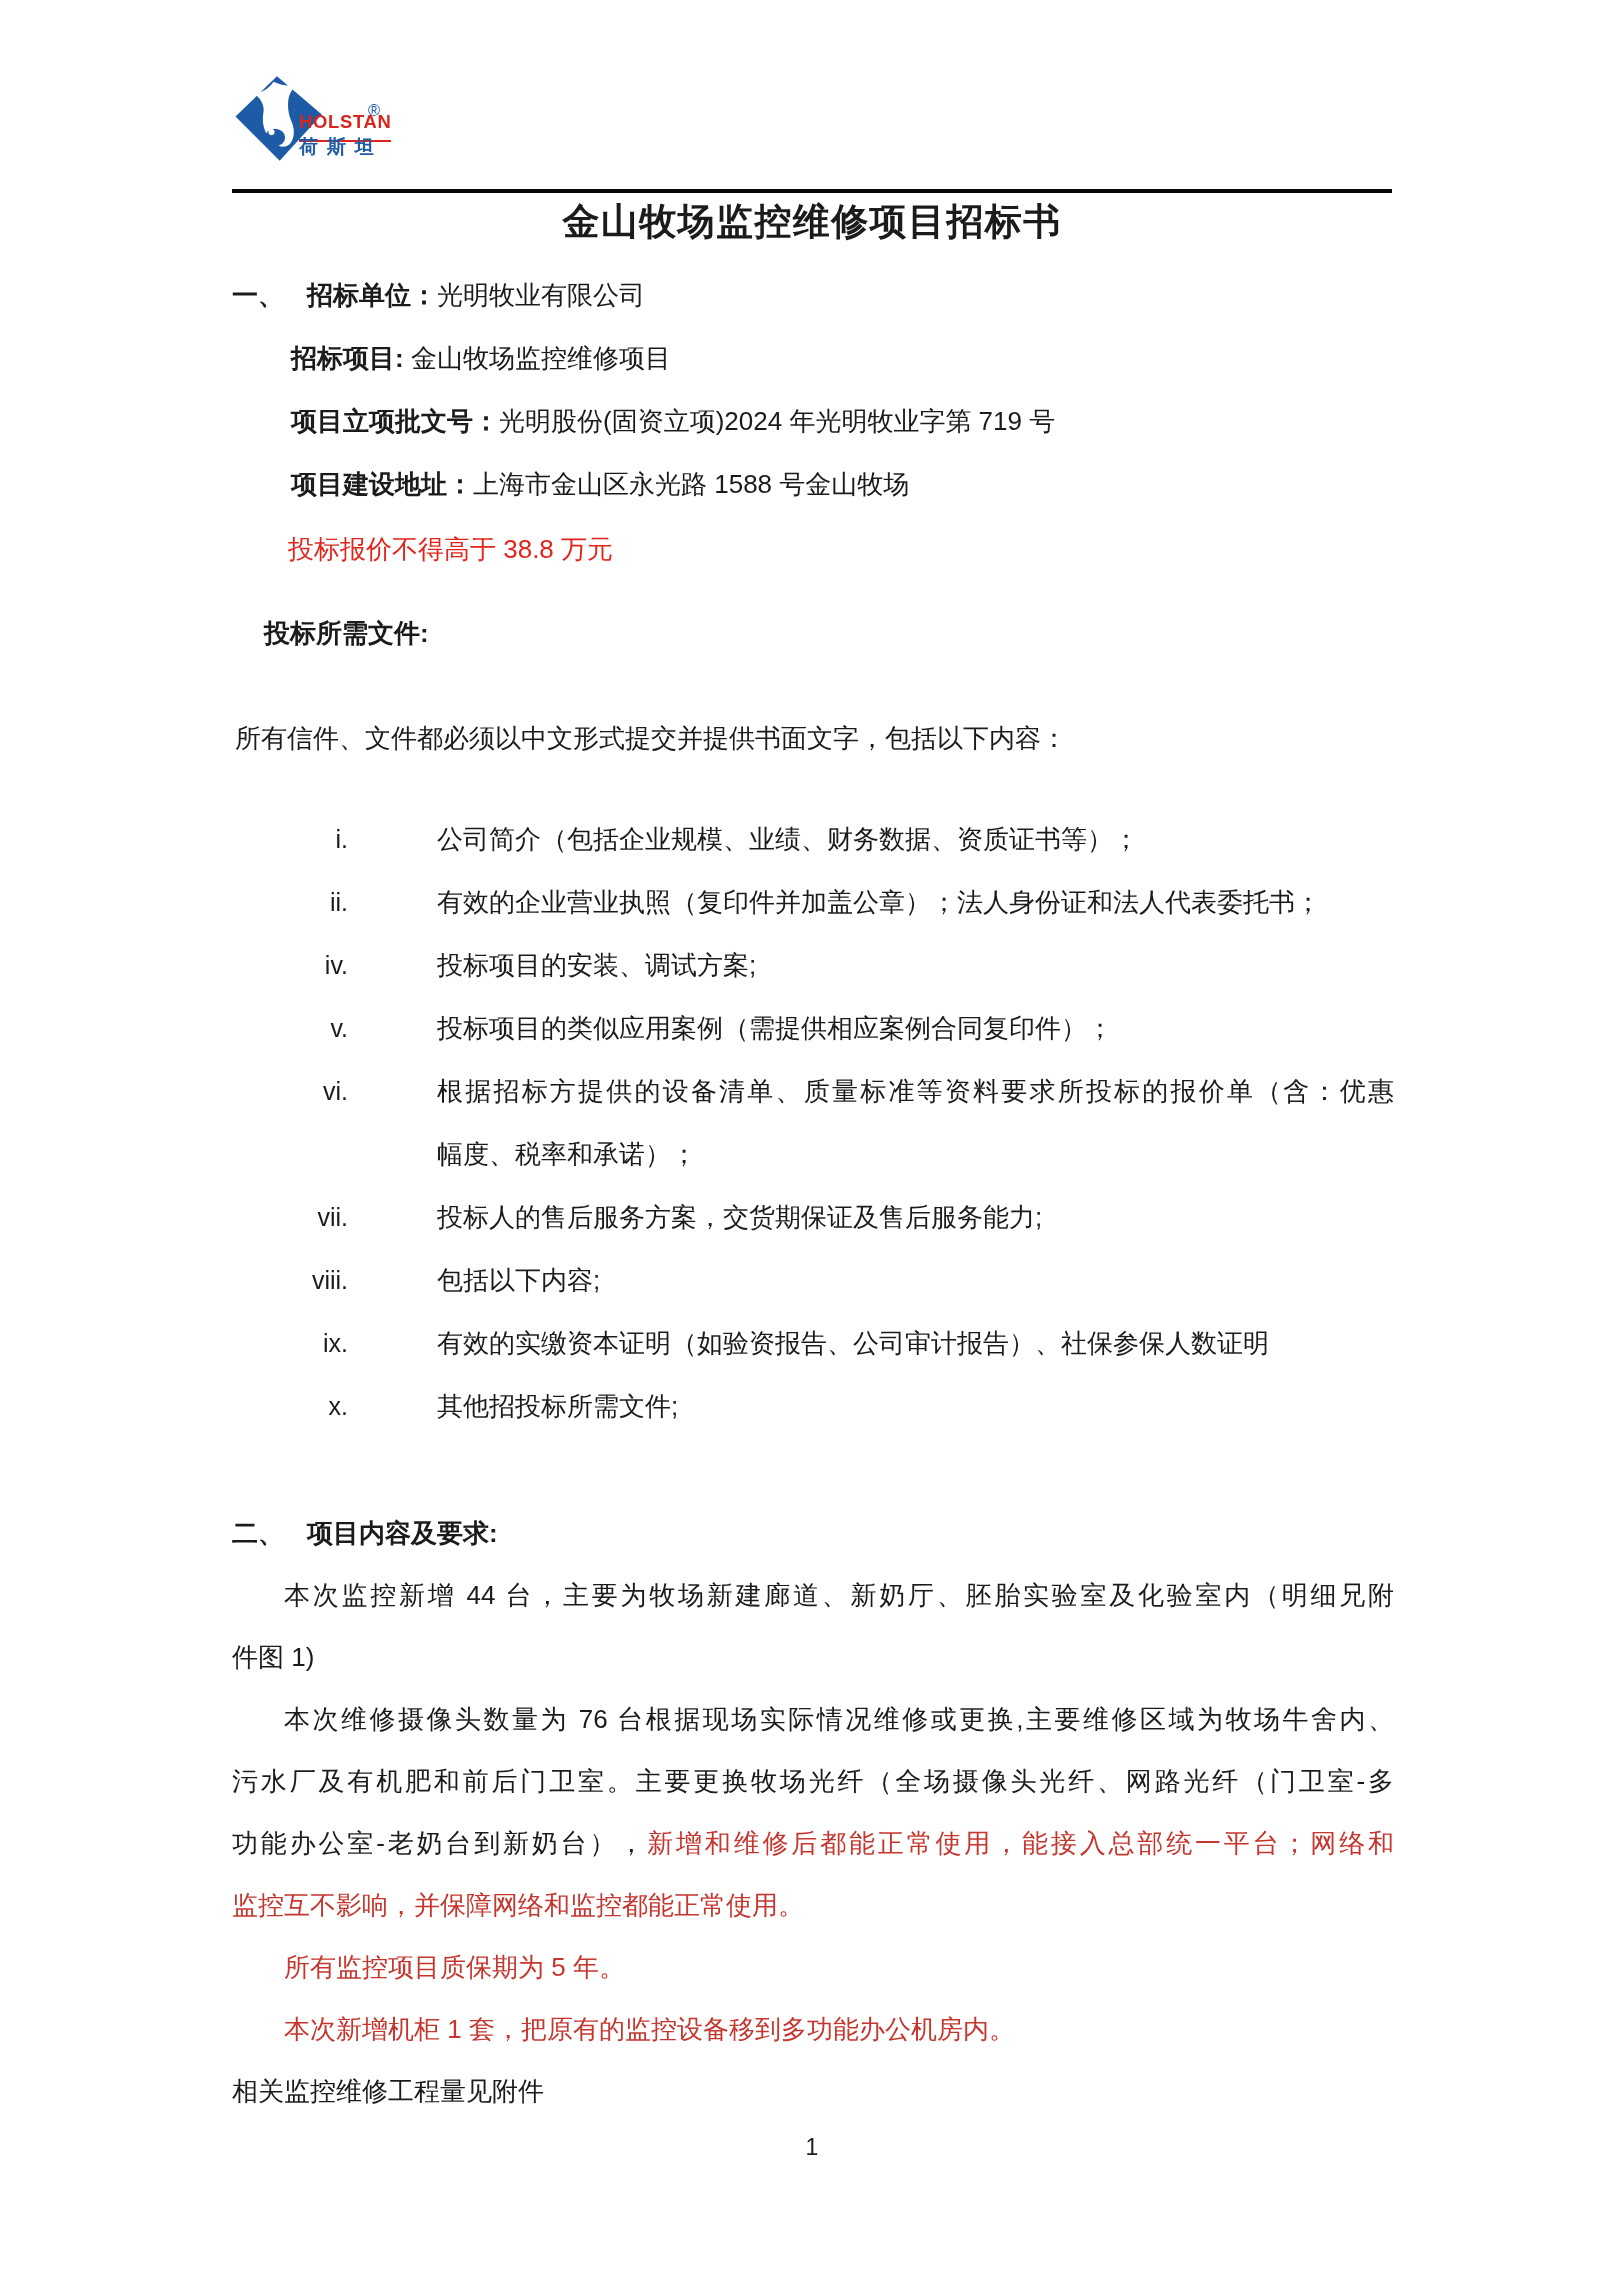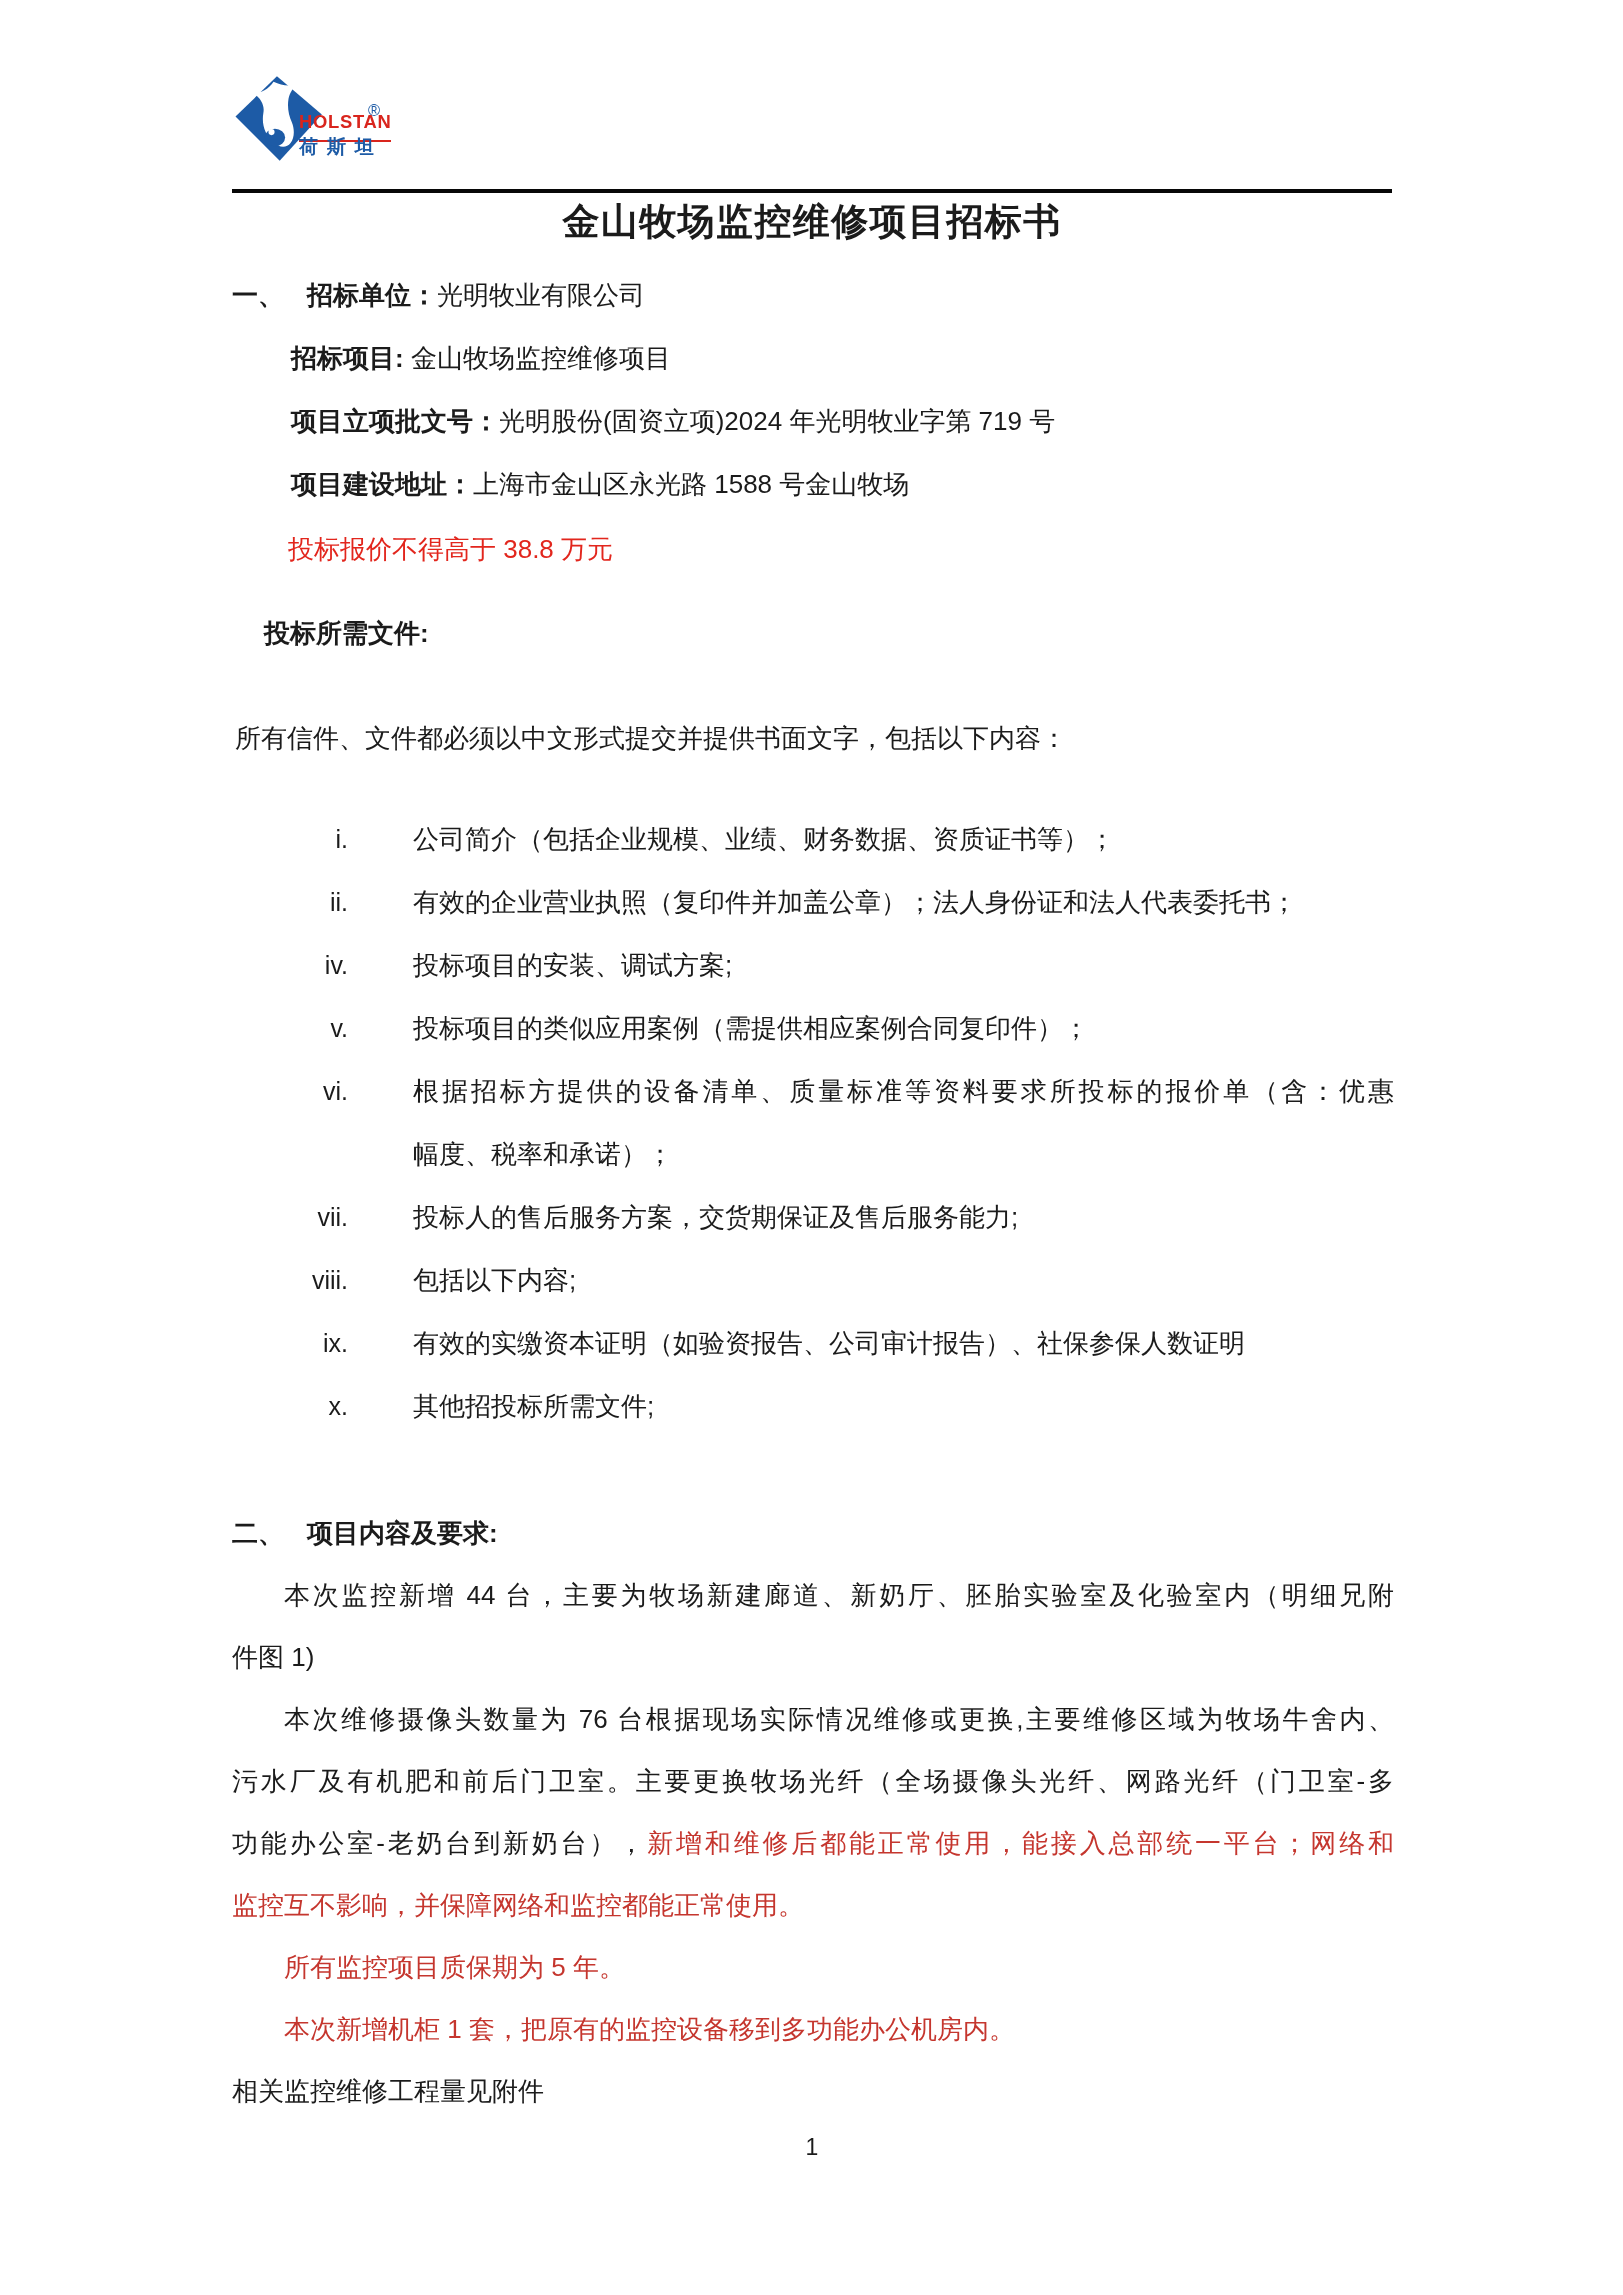--- a/index.html
+++ b/index.html
@@ -43,21 +43,21 @@
   .l-approval{left:291px;top:406px;}
   .l-address{left:291px;top:469px;}
   .l-price{left:288px;top:534px;color:var(--red-bright,#e2261d);}
   .l-docs{left:232px;top:618px;font-weight:700;margin-left:32px;}
   .l-intro{left:235px;top:723px;}
   .l-sec2{left:232px;top:1518px;}
   
   .req-list{left:232px;top:824px;width:1162px;}
   .req-row{display:flex;height:63px;align-items:flex-start;}
   .req-num{width:116px;text-align:right;font-size:25px;line-height:31px;flex:none;}
-  .req-txt{margin-left:65px;flex:1;font-size:26px;line-height:31px;}
+  .req-txt{margin-left:89px;flex:1;font-size:26px;line-height:31px;}
   .req-row.just .req-txt{text-align:justify;text-align-last:justify;}
   
   .body-lines{left:232px;top:1580px;width:1162px;}
   .body-row{height:62px;font-size:26px;line-height:31px;}
   .body-row.ind{padding-left:52px;}
   .body-row.just{text-align:justify;text-align-last:justify;}
   .seg.text{color:var(--ink,#1b1b1b);}
   .seg.red{color:var(--red,#c5362e);}
   
   .pageno{left:232px;top:2134px;width:1160px;text-align:center;font-size:23px;line-height:27px;}

